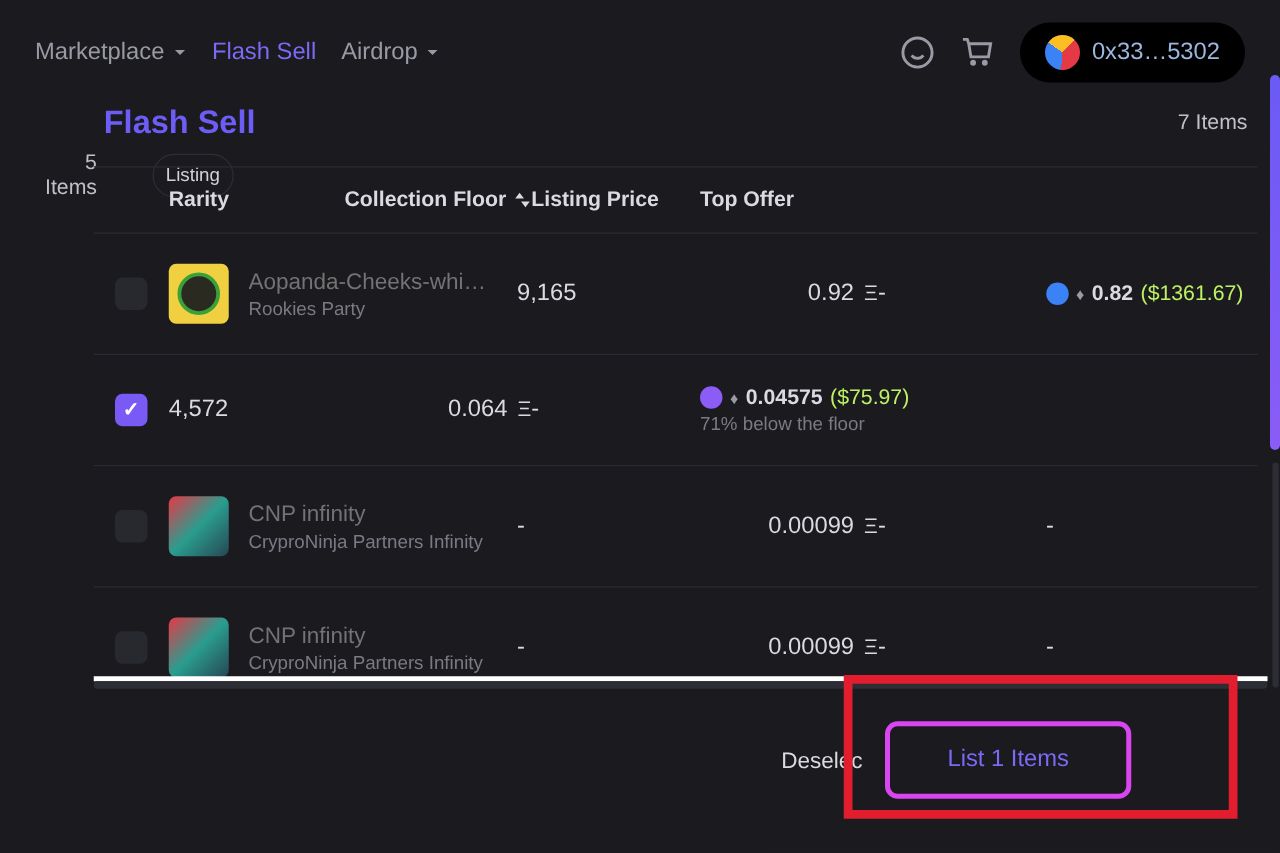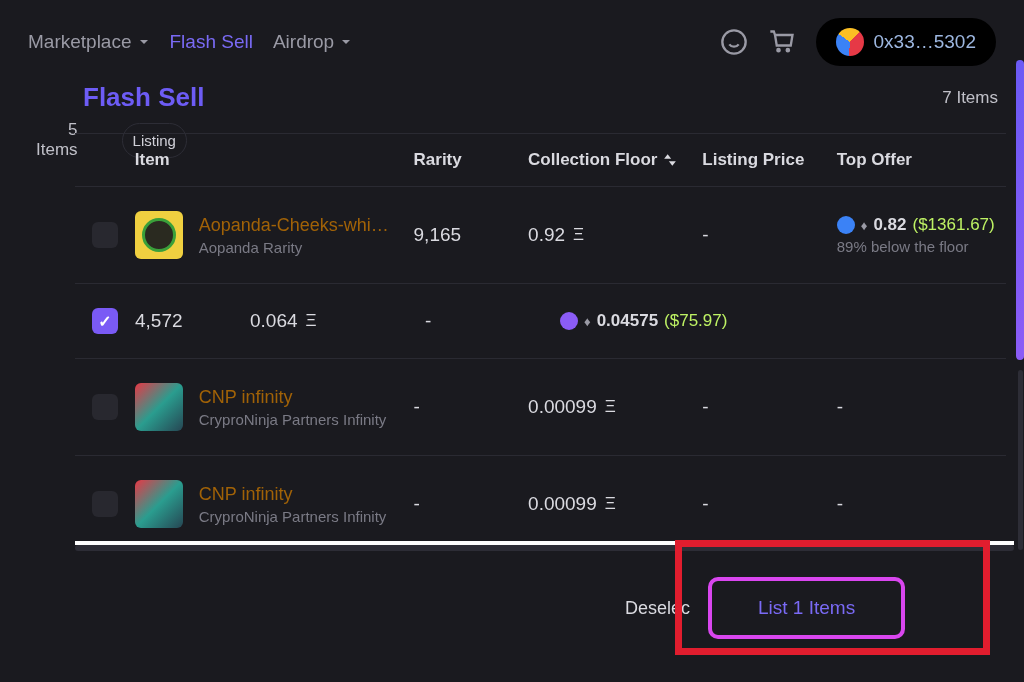--- a/index.html
+++ b/index.html
@@ -151,21 +151,21 @@
     align-items: center;
     padding: 16px 0;
     border-top: 1px solid #2a2a32;
     font-size: 17px;
     color: #dadae0;
     font-weight: 600;
   }
   .col-check { width: 60px; }
   .col-item { width: 280px; }
   .col-rarity { width: 115px; }
-  .col-floor { width: 175px; display: flex; align-items: center; gap: 6px; }
+  .col-floor { width: 175px; display: flex; align-items: center; gap: 6px; justify-content: flex-end; }
   .col-listing { width: 135px; }
   .col-offer { width: 170px; }
 
   .row {
     display: flex;
     align-items: center;
     padding: 24px 0;
     border-top: 1px solid #2a2a32;
   }
   .checkbox {
@@ -196,21 +196,21 @@
   }
   .nft-thumb {
     width: 48px;
     height: 48px;
     border-radius: 6px;
     background: #222228;
     flex-shrink: 0;
   }
   .item-name {
     font-size: 18px;
-    color: #a16207;
+    color: #737373;
     white-space: nowrap;
     overflow: hidden;
     text-overflow: ellipsis;
     max-width: 200px;
   }
   .item-sub {
     font-size: 15px;
     color: #7a7a85;
     margin-top: 3px;
   }
@@ -335,77 +335,76 @@
 </div>
 
 <div class="main">
   <div class="page-title-row">
     <div class="page-title">Flash Sell</div>
     <div class="total">7 Items</div>
   </div>
 
   <div class="table-head">
     <div class="col-check"></div>
-    <div class="col-item">Item</div>
     <div class="col-rarity">Rarity</div>
     <div class="col-floor">
       <span>Collection Floor</span>
       <svg class="sort-icon" viewBox="0 0 12 12" fill="currentColor">
           <path d="M4 1L1 5h6zM8 11l3-4H5z"></path>
         </svg>
     </div>
     <div class="col-listing">Listing Price</div>
     <div class="col-offer">Top Offer</div>
   </div>
 
   <div class="row">
     <div class="col-check">
         <div class="checkbox"></div>
       </div>
     <div class="col-item item-cell">
       <div class="nft-thumb thumb-1"></div>
       <div>
         <div class="item-name">Aopanda-Cheeks-whi…</div>
-        <div class="item-sub">Aopanda Rarity</div>
+        <div class="item-sub">Rookies Party</div>
       </div>
     </div>
     <div class="col-rarity rarity-val">9,165</div>
     <div class="col-floor floor-val">
         <span>0.92</span>
         <span class="eth-glyph">Ξ</span>
       </div>
     <div class="col-listing dash">-</div>
     <div class="col-offer offer-cell">
       <div class="offer-row1">
         <span class="offer-badge blue"></span>
         <span class="eth-sym">♦</span>
         <span class="offer-val">0.82</span>
         <span class="offer-usd">($1361.67)</span>
       </div>
-      <div class="offer-sub">89% below the floor</div>
     </div>
   </div>
 
   <div class="row">
     <div class="col-check">
         <div class="checkbox checked"></div>
       </div>
     <div class="col-rarity rarity-val">4,572</div>
     <div class="col-floor floor-val">
         <span>0.064</span>
         <span class="eth-glyph">Ξ</span>
       </div>
     <div class="col-listing dash">-</div>
     <div class="col-offer offer-cell">
       <div class="offer-row1">
         <span class="offer-badge purple"></span>
         <span class="eth-sym">♦</span>
         <span class="offer-val">0.04575</span>
         <span class="offer-usd">($75.97)</span>
       </div>
+      <div class="offer-sub">71% below the floor</div>
     </div>
   </div>
 
   <div class="row">
     <div class="col-check">
         <div class="checkbox"></div>
       </div>
     <div class="col-item item-cell">
       <div class="nft-thumb thumb-3"></div>
       <div>

